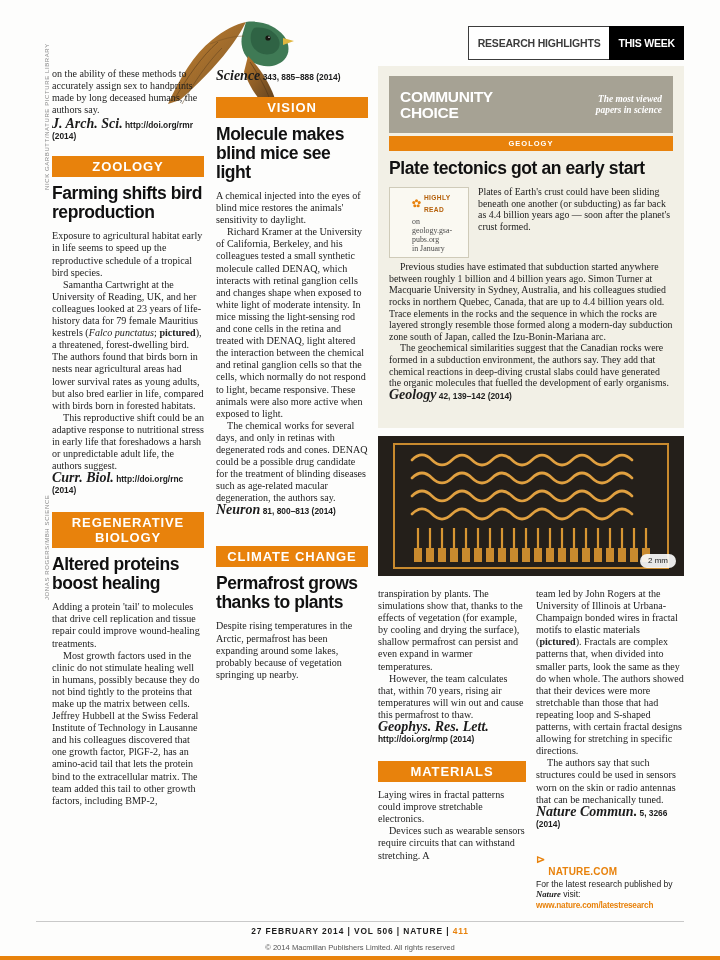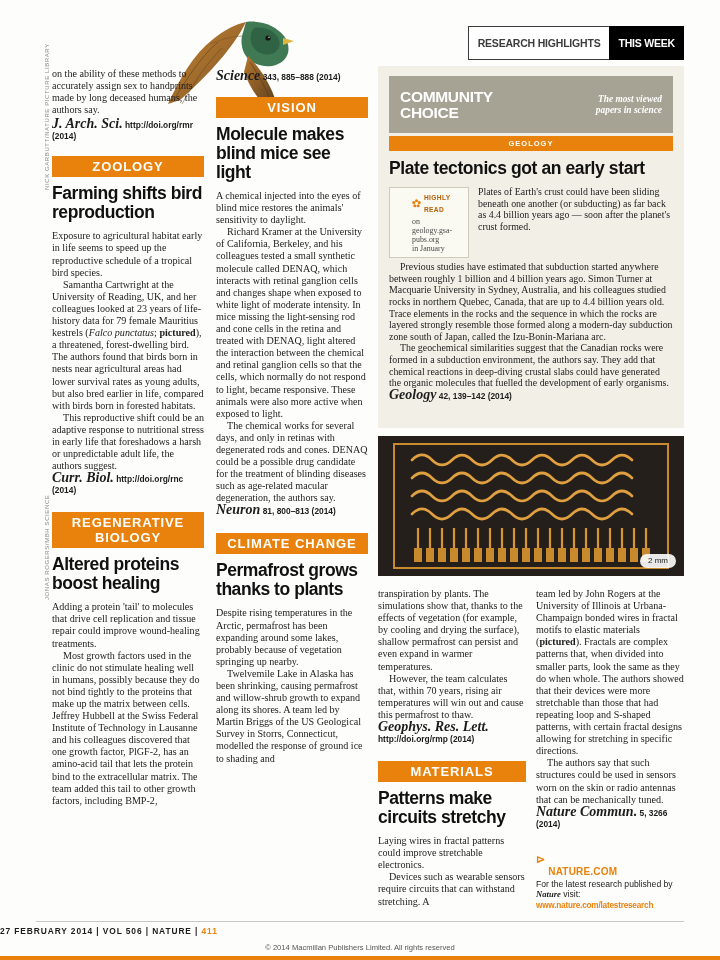--- a/index.html
+++ b/index.html
@@ -219,21 +219,21 @@
     margin-top: 1px;
   }
 
   
   .footer-rule {
     position: absolute; left: 36px; right: 36px; bottom: 38px;
     height: 1px; background: #c9c9c9;
   }
   .folio {
     position: absolute; bottom: 24px; left: 0; right: 0;
-    text-align: left;
+    text-align: center;
     font-family: "Liberation Sans", sans-serif;
     font-size: 8.4px; font-weight: bold;
     letter-spacing: 0.9px; color: #1c1c1c;
   }
   .folio .pg { color: #e8820c; }
   .copyright {
     position: absolute; bottom: 8px; left: 0; right: 0;
     text-align: center;
     font-family: "Liberation Sans", sans-serif;
     font-size: 7.6px; color: #555;
@@ -321,26 +321,25 @@
       <div class="kicker">VISION</div>
       <h2 class="headline">Molecule makes blind mice see light</h2>
       <div class="body-text">
         <p>A chemical injected into the eyes of blind mice restores the animals' sensitivity to daylight.</p>
         <p class="indent">Richard Kramer at the University of California, Berkeley, and his colleagues tested a small synthetic molecule called DENAQ, which interacts with retinal ganglion cells and changes shape when exposed to white light of moderate intensity. In mice missing the light-sensing rod and cone cells in the retina and treated with DENAQ, light altered the interaction between the chemical and retinal ganglion cells so that the cells, which normally do not respond to light, became responsive. These animals were also more active when exposed to light.</p>
         <p class="indent">The chemical works for several days, and only in retinas with degenerated rods and cones. DENAQ could be a possible drug candidate for the treatment of blinding diseases such as age-related macular degeneration, the authors say.</p>
         <p class="cite"><i>Neuron</i><span> 81, 800–813 (2014)</span></p>
       </div>
     </div>
 
-    <div style="margin-top:16px">
+    <div style="margin-top:29px">
       <div class="kicker">CLIMATE CHANGE</div>
       <h2 class="headline">Permafrost grows thanks to plants</h2>
       <div class="body-text">
         <p>Despite rising temperatures in the Arctic, permafrost has been expanding around some lakes, probably because of vegetation springing up nearby.</p>
-        <p class="indent">Twelvemile Lake in Alaska has been shrinking, causing permafrost and willow-shrub growth to expand along its shores. A team led by Martin Briggs of the US Geological Survey in Storrs, Connecticut, modelled the response of ground ice to shading and</p>
       </div>
     </div>
   </div>
 
   <div class="cc-box">
     <div class="cc-head">
       <div>
         <div class="cc-title">COMMUNITY</div>
         <div class="cc-title">CHOICE</div>
       </div>
@@ -418,21 +417,20 @@
 
   <div class="col" id="col3">
     <div class="body-text">
       <p style="text-indent:0">transpiration by plants. The simulations show that, thanks to the effects of vegetation (for example, by cooling and drying the surface), shallow permafrost can persist and even expand in warmer temperatures.</p>
       <p class="indent">However, the team calculates that, within 70 years, rising air temperatures will win out and cause this permafrost to thaw.</p>
       <p class="cite"><i>Geophys. Res. Lett.</i><span> http://doi.org/rmp (2014)</span></p>
     </div>
 
     <div style="margin-top:16px">
       <div class="kicker">MATERIALS</div>
-      <h2 class="headline">Patterns make circuits stretchy</h2>
       <div class="body-text">
         <p>Laying wires in fractal patterns could improve stretchable electronics.</p>
         <p class="indent">Devices such as wearable sensors require circuits that can withstand stretching. A</p>
       </div>
     </div>
   </div>
 
   <div class="col" id="col4">
     <div class="body-text">
       <p style="text-indent:0"><span>team led by John Rogers at the University of Illinois at Urbana-Champaign bonded wires in fractal motifs to elastic materials (</span><b>pictured</b><span>). Fractals are complex patterns that, when divided into smaller parts, look the same as they do when whole. The authors showed that their devices were more stretchable than those that had repeating loop and S-shaped patterns, with certain fractal designs allowing for stretching in specific directions.</span></p>

